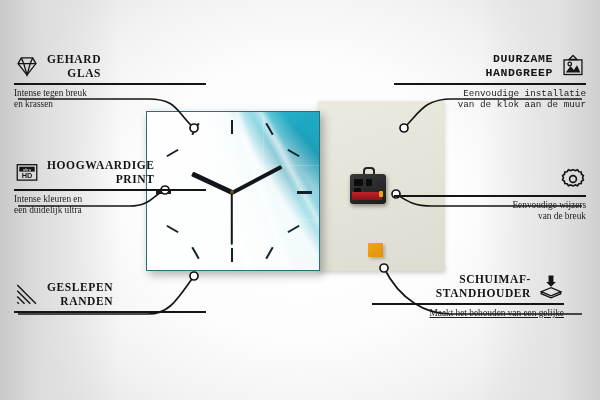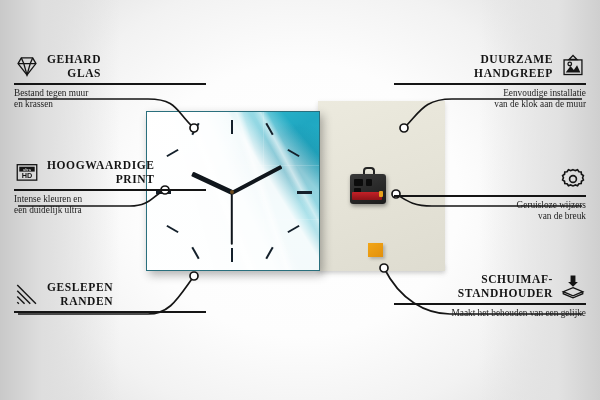--- a/index.html
+++ b/index.html
@@ -112,24 +112,24 @@
   .desc {
     font-size:9.3px; color:#1d1d1d; line-height:11.6px; margin-top:3px;
   }
   .feat.right .desc { text-align:right; }
   .ico { flex:0 0 auto; width:26px; height:26px; }
   .ico svg { display:block; width:26px; height:26px; }
 
   #f1 { left:14px; top:52px; }
   #f2 { left:14px; top:158px; }
   #f3 { left:14px; top:280px; }
-  #f4 { left:394px; top:52px; }
+  #f4 { left:394px; top:52px;font-family:Liberation Mono, monospace; }
   #f5 { left:394px; top:166px; }
-  #f6 { left:394px; top:272px; }
-  #f6 .desc { width:202px; margin-left:-10px; }
+  #f6 { left:372px; top:272px; }
+  #f6 .desc { width:202px; margin-left:-10px;text-decoration:underline; }
 
   svg.conn { position:absolute; left:0; top:0; width:600px; height:400px; pointer-events:none; }
 </style>
 </head>
 <body>
 
 <div id="stage">
 
   <div class="vig-l"></div>
   <div class="vig-r"></div>
@@ -200,21 +200,21 @@
           <path d="M5,13 L27,13 M9,6 L12,13 L16,27 L20,13 L23,6 M12,13 L20,13"></path>
         </svg>
       </span>
       <span class="title">
         <span>GEHARD</span><br>
         <span>GLAS</span>
       </span>
     </div>
     <div class="rule"></div>
     <div class="desc">
-      <span>Bestand tegen muur</span><br>
+      <span>Intense tegen breuk</span><br>
       <span>en krassen</span>
     </div>
   </div>
 
   <div class="feat left" id="f2">
     <div class="head">
       <span class="ico">
         <svg viewBox="0 0 32 32">
           <rect x="4" y="7" width="24" height="19" fill="none" stroke="#141414" stroke-width="1.6"></rect>
           <rect x="6.5" y="9.5" width="19" height="6" fill="#141414"></rect>
@@ -278,21 +278,21 @@
     <div class="head">
       <span class="ico">
         <svg viewBox="0 0 32 32" fill="none" stroke="#141414" stroke-width="2">
           <path d="M16,4.5 l3,1.2 2.6,-1.0 1.7,2.4 2.8,0.3 0.3,2.8 2.4,1.7 -1.0,2.6 1.0,2.6 -2.4,1.7 -0.3,2.8 -2.8,0.3 -1.7,2.4 -2.6,-1.0 -3,1.2 -3,-1.2 -2.6,1.0 -1.7,-2.4 -2.8,-0.3 -0.3,-2.8 -2.4,-1.7 1.0,-2.6 -1.0,-2.6 2.4,-1.7 0.3,-2.8 2.8,-0.3 1.7,-2.4 2.6,1.0 Z"></path>
           <circle cx="16" cy="16" r="4.2"></circle>
         </svg>
       </span>
     </div>
     <div class="rule"></div>
     <div class="desc">
-      <span>Geruisloze wijzers</span><br>
+      <span>Eenvoudige wijzers</span><br>
       <span>van de breuk</span>
     </div>
   </div>
 
   <div class="feat right" id="f6">
     <div class="head">
       <span class="title">
         <span>SCHUIMAF-</span><br>
         <span>STANDHOUDER</span>
       </span>

